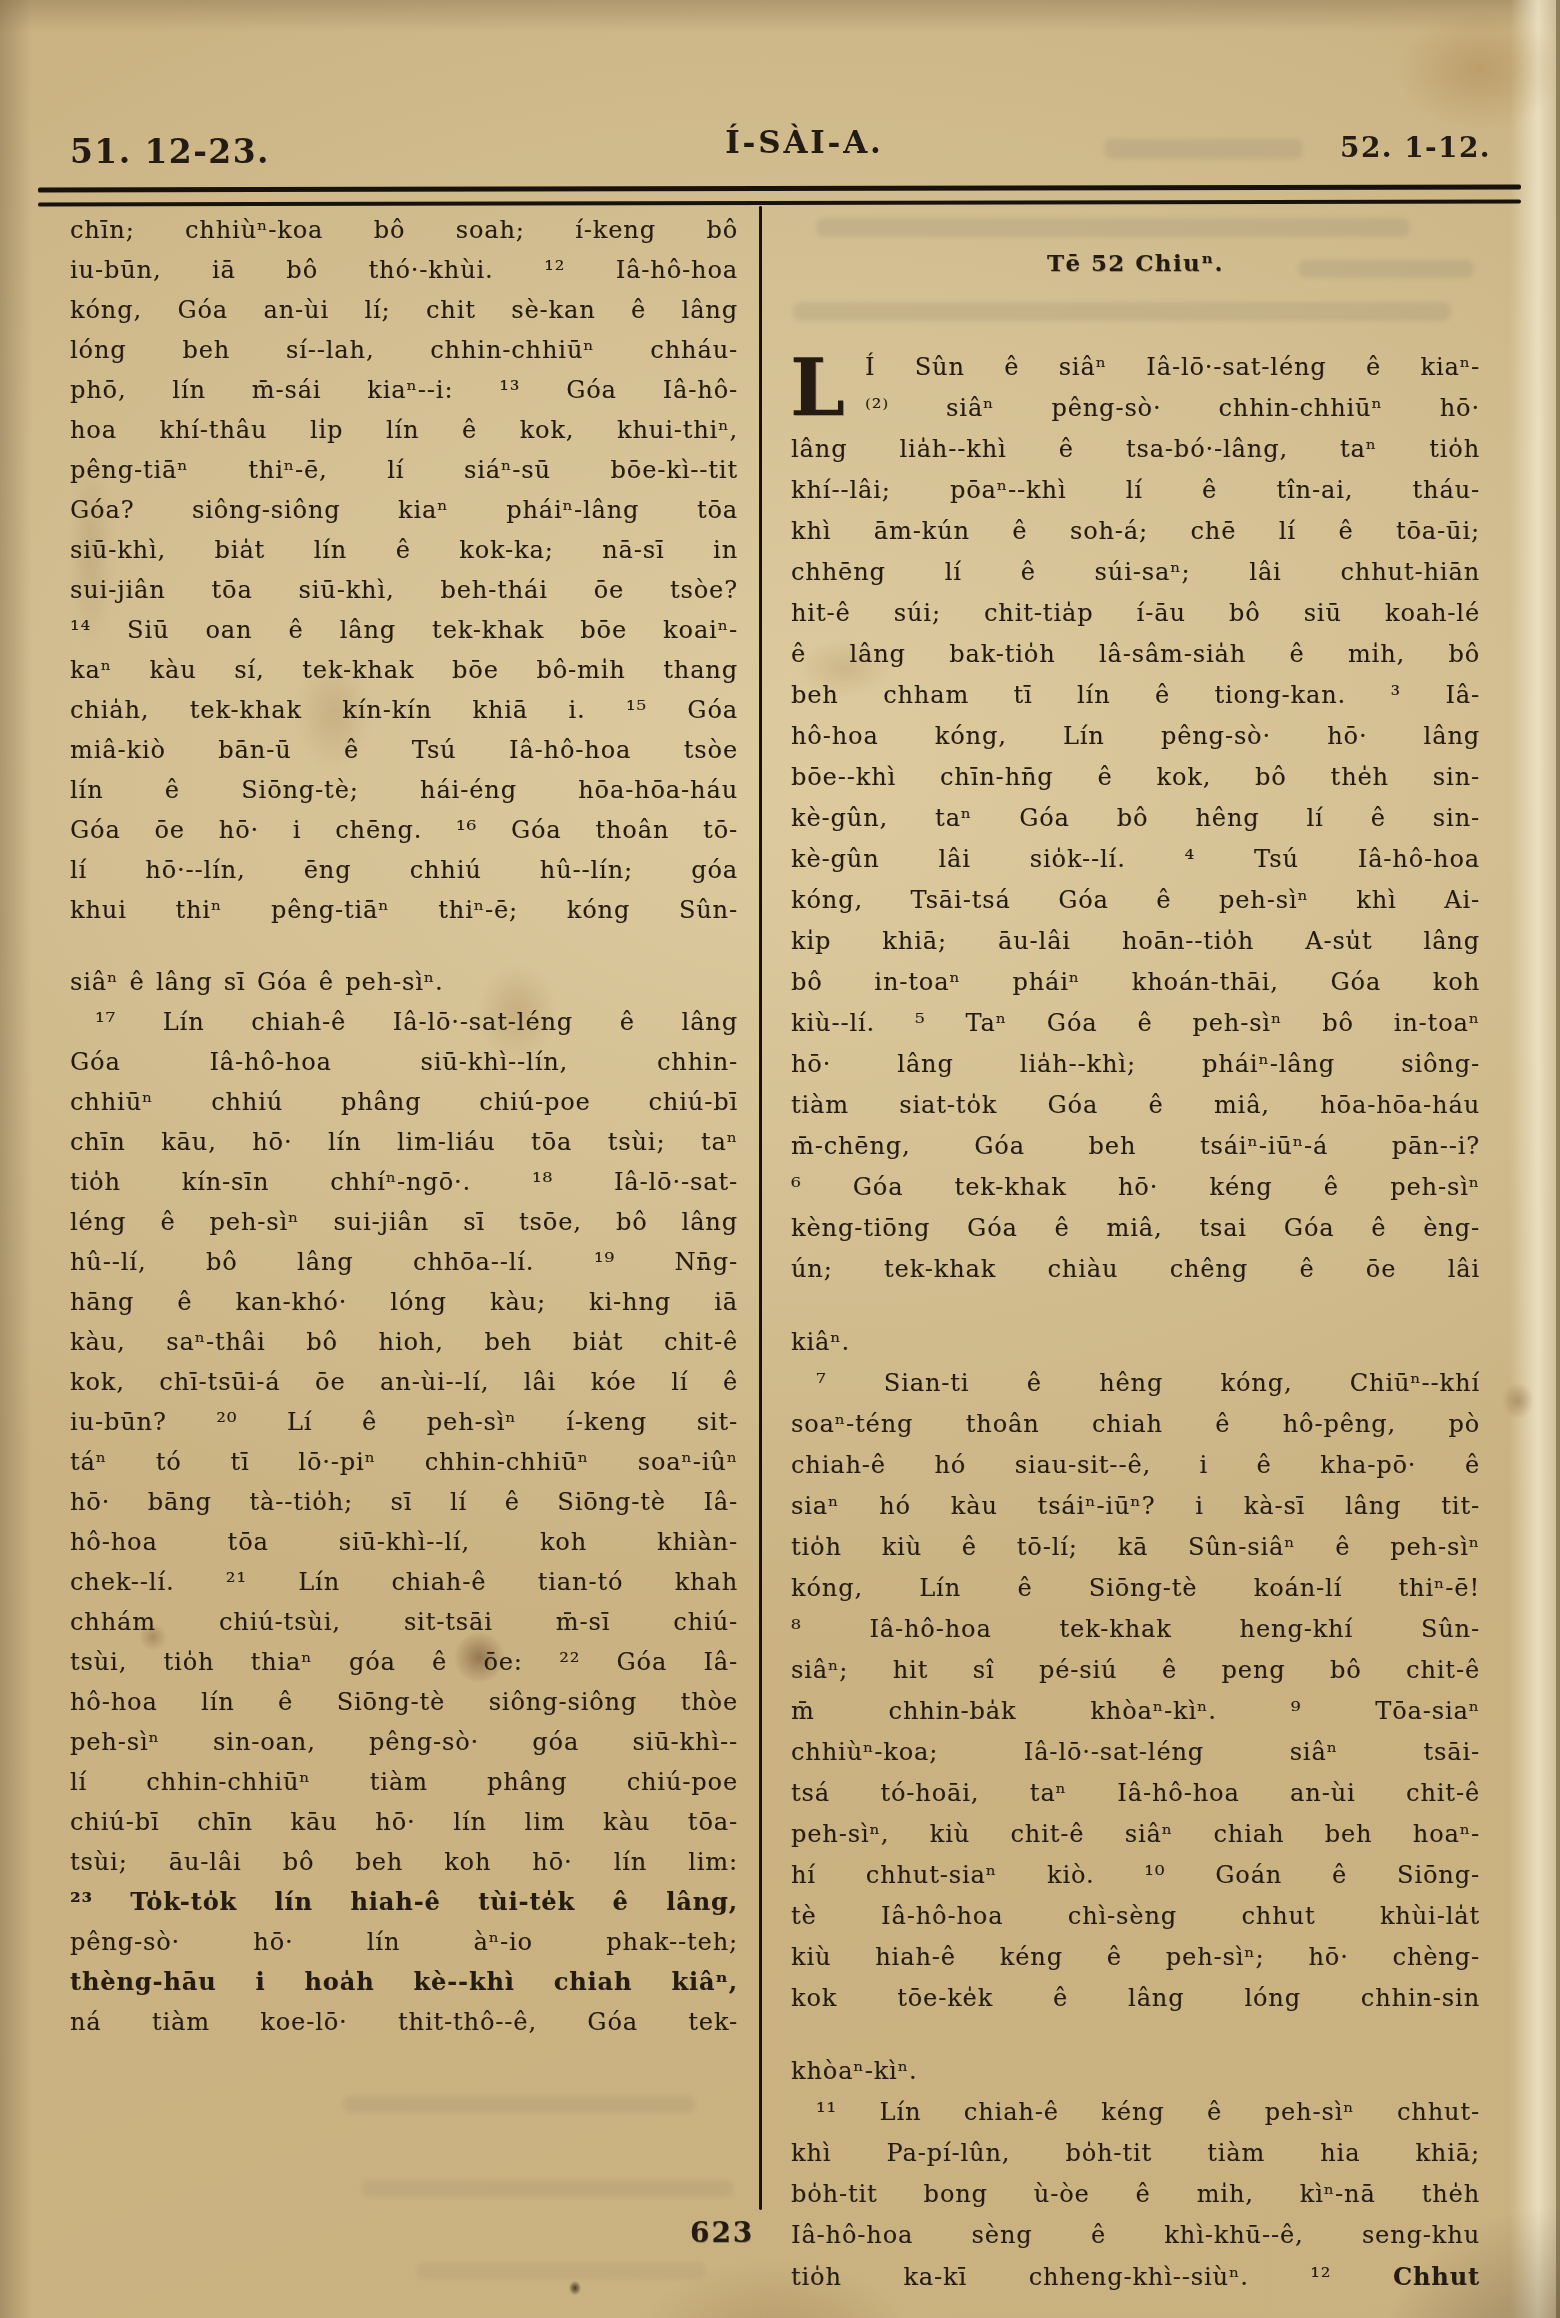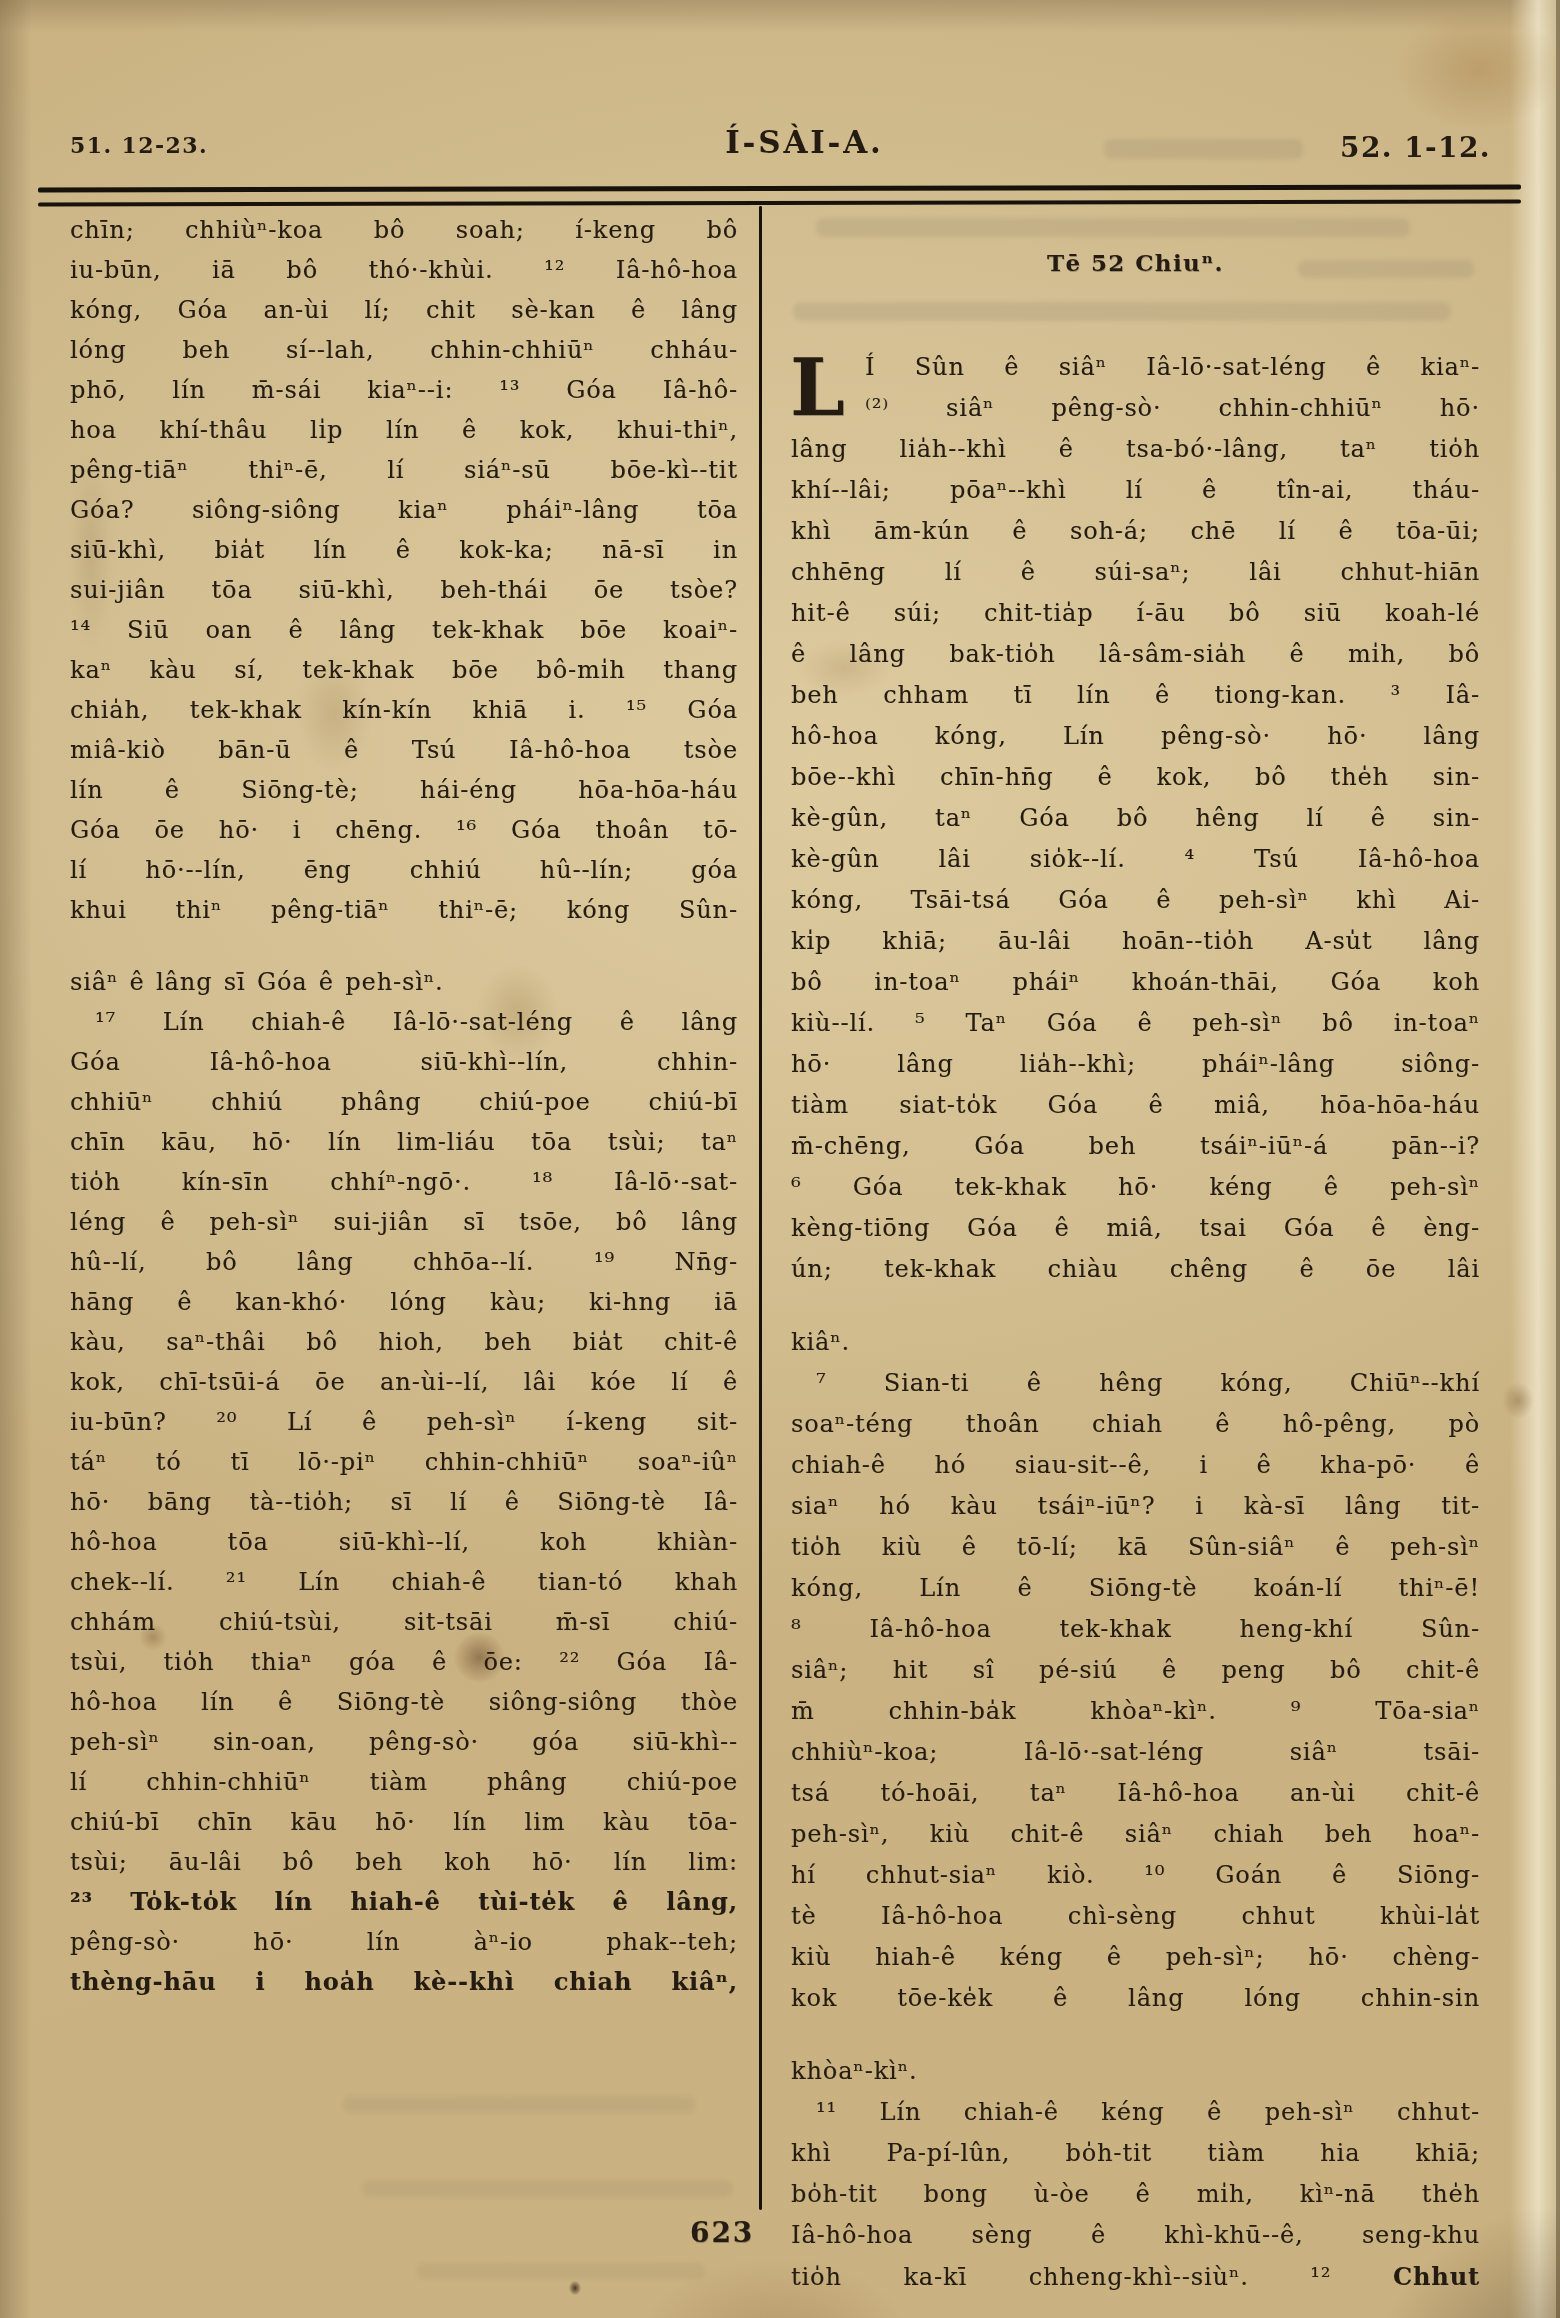--- a/index.html
+++ b/index.html
@@ -11,21 +11,21 @@
       linear-gradient(160deg,#d7c498 0%,#d2bd8e 45%,#cab179 100%);
   }
   .edge{position:absolute;pointer-events:none;}
   .edge-top{left:0;top:0;right:0;height:32px;background:linear-gradient(to bottom,rgba(125,102,66,.38),rgba(125,102,66,0));}
   .edge-left{left:0;top:0;bottom:0;width:32px;background:linear-gradient(to right,rgba(120,98,64,.42),rgba(120,98,64,0));}
   .right-strip{right:0;top:0;bottom:0;width:51px;background:linear-gradient(to right,rgba(236,226,196,0),rgba(238,229,201,.85) 55%,rgba(202,183,140,.9));}
   .right-edgeline{right:0;top:0;bottom:0;width:4.6px;background:rgba(92,76,50,.55);}
   .corner-curl{right:0;bottom:0;width:195px;height:195px;background:radial-gradient(circle at 100% 100%,rgba(84,64,38,.5),rgba(84,64,38,0) 70%);}
 
   .hdr{position:absolute;font-weight:bold;white-space:nowrap;}
-  .hdr-left{left:70px;top:132px;font-size:22px;letter-spacing:1.4px;}
+  .hdr-left{left:70px;top:132px;font-size:33px;letter-spacing:1.4px;}
   .hdr-center{left:0;width:1561px;top:124px;font-size:31px;text-align:center;letter-spacing:2.8px;padding-left:24px;}
   .hdr-right{right:70px;top:131px;font-size:28px;letter-spacing:1.4px;}
   .rule{position:absolute;left:38px;right:40px;background:#17120b;transform:rotate(-.12deg);border-radius:1.9px;}
   .rule-top{top:186px;height:5.1px;}
   .rule-bot{top:201px;height:3.7px;}
   .divider{position:absolute;left:759px;top:206px;width:2.8px;height:2004px;background:#17120b;border-radius:1.4px;}
 
   .col{position:absolute;font-size:24px;letter-spacing:0.9px;word-spacing:2.8px;
        text-shadow:0.4px 0.4px 0.3px rgba(32,24,12,.28);}
   #colL{left:70px;top:210px;width:668px;}
@@ -137,20 +137,21 @@
       <div class="line  j">chhám chiú-tsùi, sit-tsāi m̄-sī chiú-</div>
       <div class="line  j">tsùi, tio̍h thiaⁿ góa ê ōe: ²² Góa Iâ-</div>
       <div class="line  j">hô-hoa lín ê Siōng-tè siông-siông thòe</div>
       <div class="line  j">peh-sìⁿ sin-oan, pêng-sò· góa siū-khì--</div>
       <div class="line  j">lí chhin-chhiūⁿ tiàm phâng chiú-poe</div>
       <div class="line  j">chiú-bī chīn kāu hō· lín lim kàu tōa-</div>
       <div class="line  j">tsùi; āu-lâi bô beh koh hō· lín lim:</div>
       <div class="line h j">²³ To̍k-to̍k lín hiah-ê tùi-te̍k ê lâng,</div>
       <div class="line  j">pêng-sò· hō· lín àⁿ-io phak--teh;</div>
       <div class="line h j">thèng-hāu i hoa̍h kè--khì chiah kiâⁿ,</div>
+      <div class="line  j">ná tiàm koe-lō· thit-thô--ê, Góa tek-</div>
     </div>
 
   <div class="chapter-heading">Tē 52 Chiuⁿ.</div>
   <div class="drop-cap">L</div>
   <div class="col" id="colR">
       <div class="line d j">Í Sûn ê siâⁿ Iâ-lō·-sat-léng ê kiaⁿ-</div>
       <div class="line d j">⁽²⁾ siâⁿ pêng-sò· chhin-chhiūⁿ hō·</div>
       <div class="line  j">lâng lia̍h--khì ê tsa-bó·-lâng, taⁿ tio̍h</div>
       <div class="line  j">khí--lâi; pōaⁿ--khì lí ê tîn-ai, tháu-</div>
       <div class="line  j">khì ām-kún ê soh-á; chē lí ê tōa-ūi;</div>

